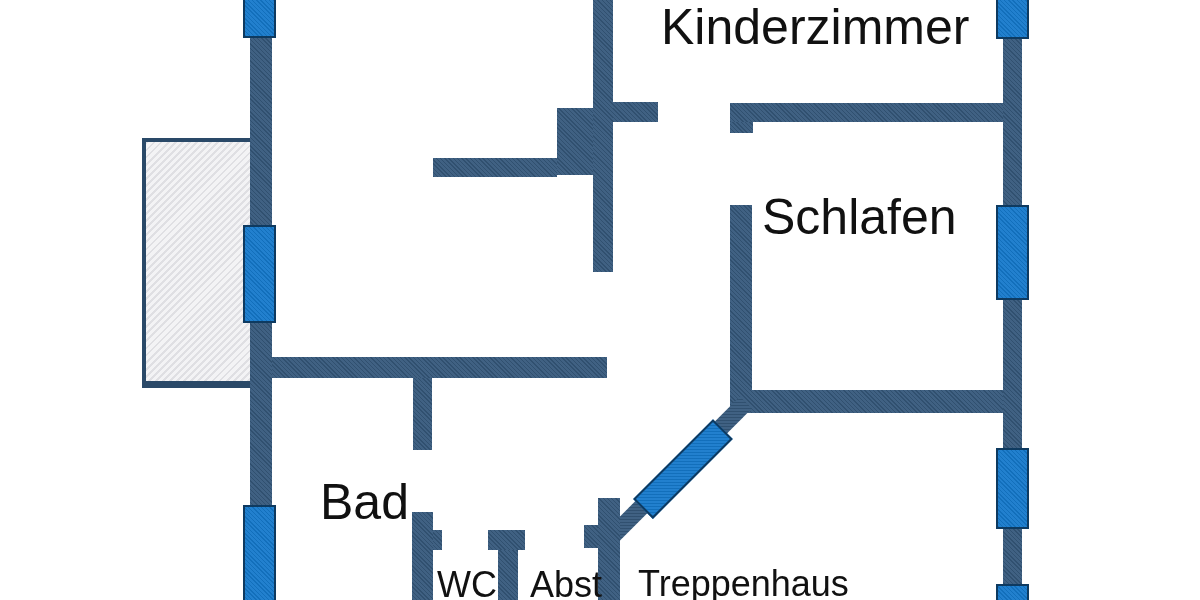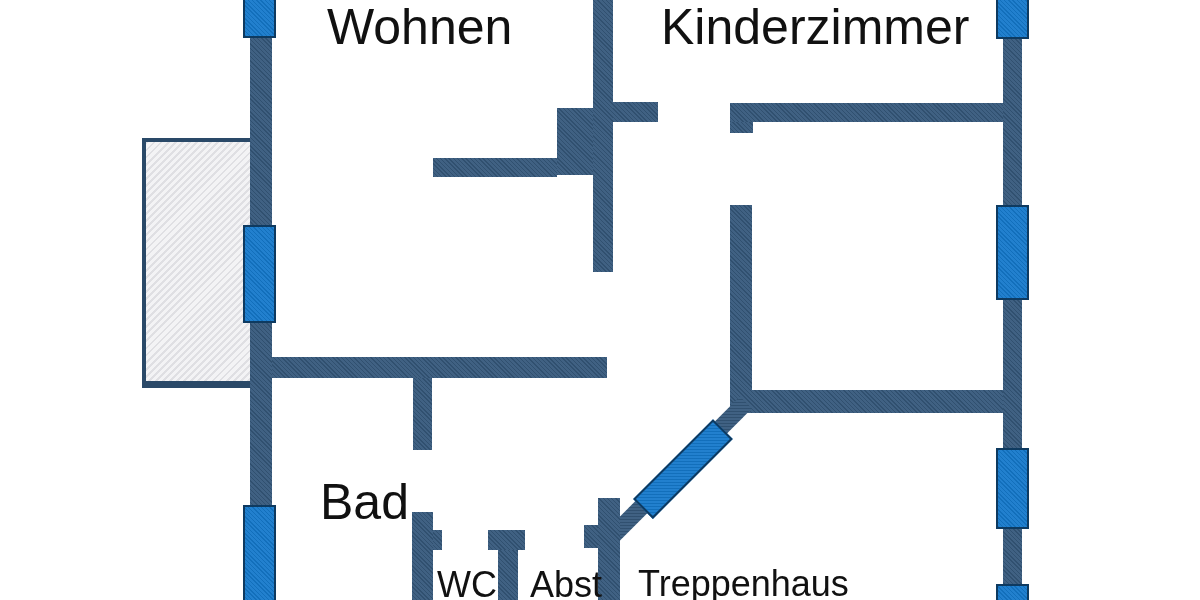--- a/index.html
+++ b/index.html
@@ -77,19 +77,19 @@
 
   <div class="win" style="left:243px;top:-4px;width:33px;height:42px;"></div>
   <div class="win" style="left:243px;top:225px;width:33px;height:98px;"></div>
   <div class="win" style="left:243px;top:505px;width:33px;height:99px;"></div>
 
   <div class="win" style="left:996px;top:-4px;width:33px;height:43px;"></div>
   <div class="win" style="left:996px;top:205px;width:33px;height:95px;"></div>
   <div class="win" style="left:996px;top:448px;width:33px;height:81px;"></div>
   <div class="win" style="left:996px;top:584px;width:33px;height:22px;"></div>
 
-  <div class="room-label" style="left:327px;top:2px;">Wohnen</div>
   <div class="room-label" style="left:661px;top:2px;">Kinderzimmer</div>
+  <div class="room-label" style="left:762px;top:192px;">Schlafen</div>
   <div class="room-label" style="left:292px;top:477px;margin-left:28px;">Bad</div>
   <div class="small-label" style="left:437px;top:567px;">WC</div>
   <div class="small-label" style="left:530px;top:567px;">Abst</div>
   <div class="small-label" style="left:638px;top:566px;">Treppenhaus</div>
 </div>
 
 </body></html>

